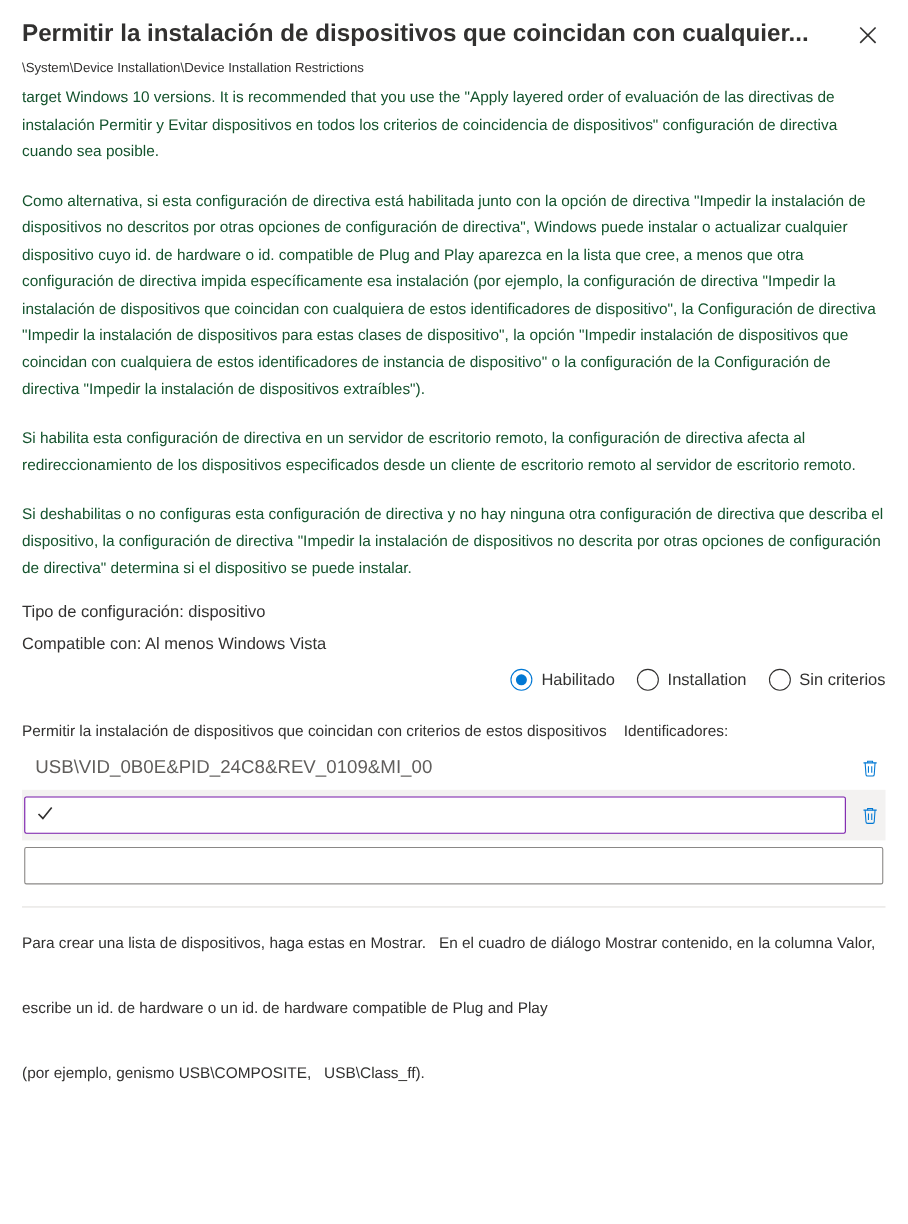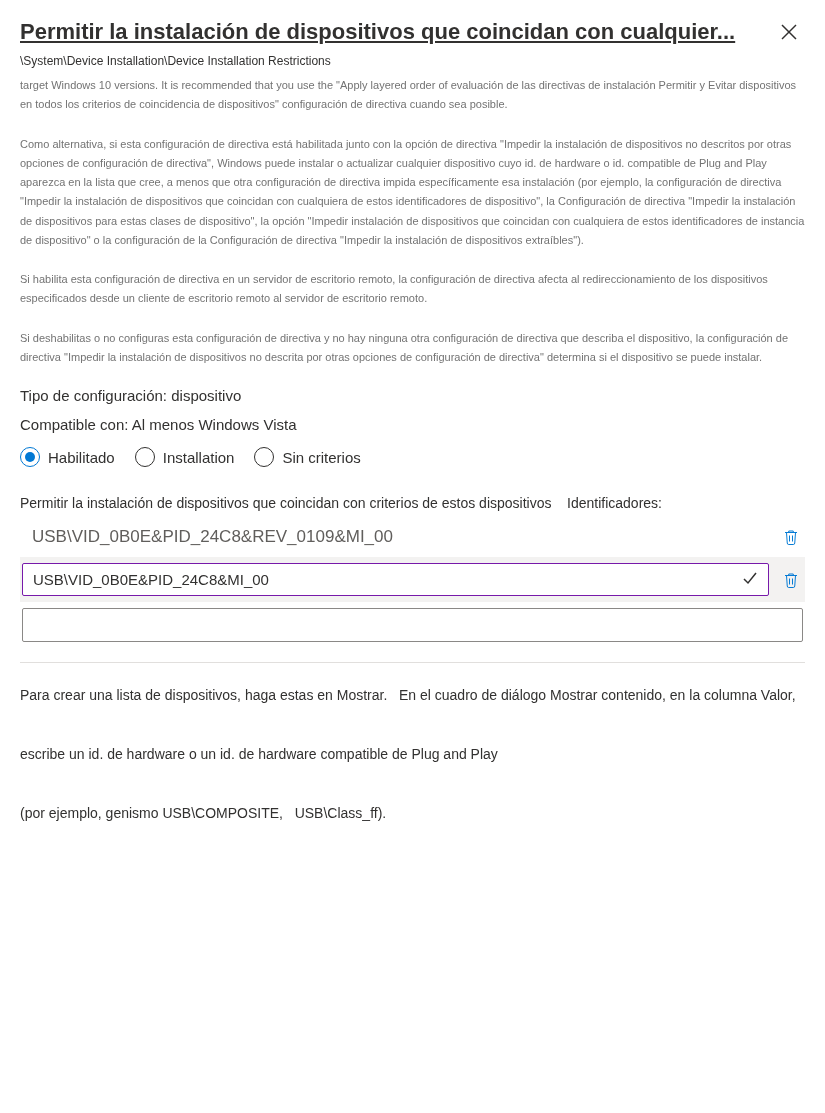--- a/index.html
+++ b/index.html
@@ -7,23 +7,22 @@
     margin: 0;
     padding: 0;
     width: 825px;
     font-family: "Segoe UI", Arial, sans-serif;
     color: #323130;
     background: #fff;
   }
   .pane { padding: 16px 20px 30px 20px; }
   .header-row {
     display: flex;
-    align-items: center;
+    align-items: flex-start;
     justify-content: space-between;
-    text-decoration: underline;
   }
   .title {
     font-size: 22px;
     font-weight: 600;
     line-height: 1.3;
     flex: 1;
     padding-right: 8px;
   }
   .close-btn {
     width: 32px;
@@ -35,39 +34,40 @@
     flex-shrink: 0;
   }
   .close-btn svg { width: 16px; height: 16px; stroke: #323130; stroke-width: 1.5; }
   .breadcrumb {
     font-size: 12px;
     color: #323130;
     margin-top: 6px;
     margin-bottom: 10px;
   }
   .desc {
-    font-size: 11px;
+    font-size: 14px;
     line-height: 1.75;
-    color: #737373;
+    color: #14532d;
   }
   .desc .para { margin-bottom: 20px; }
   .desc .cut-top {
     margin-top: -2px;
     overflow: hidden;
   }
   .meta-line {
     font-size: 15px;
     margin: 18px 0 6px 0;
   }
   .radios {
     display: flex;
     align-items: center;
     gap: 20px;
     margin: 14px 0 28px 0;
     font-size: 15px;
+    justify-content: flex-end;
   }
   .radio-item {
     display: flex;
     align-items: center;
     gap: 8px;
     cursor: pointer;
   }
   .radio-outer {
     width: 20px; height: 20px;
     border: 1px solid #323130;
@@ -197,21 +197,20 @@
             <path d="M9 6V4h6v2"></path>
             <path d="M6 6l1 14a2 2 0 0 0 2 2h6a2 2 0 0 0 2-2l1-14"></path>
             <line x1="10" y1="10" x2="10" y2="18"></line>
             <line x1="14" y1="10" x2="14" y2="18"></line>
           </svg>
       </div>
     </div>
 
     <div class="list-row selected">
       <div class="list-value-input">
-        <span>USB\VID_0B0E&amp;PID_24C8&amp;MI_00</span>
         <span class="check-icon">
           <svg viewBox="0 0 16 16">
               <polyline points="2,9 6,13 14,3"></polyline>
             </svg>
         </span>
       </div>
       <div class="trash-btn">
         <svg viewBox="0 0 24 24">
             <path d="M4 6h16"></path>
             <path d="M9 6V4h6v2"></path>

